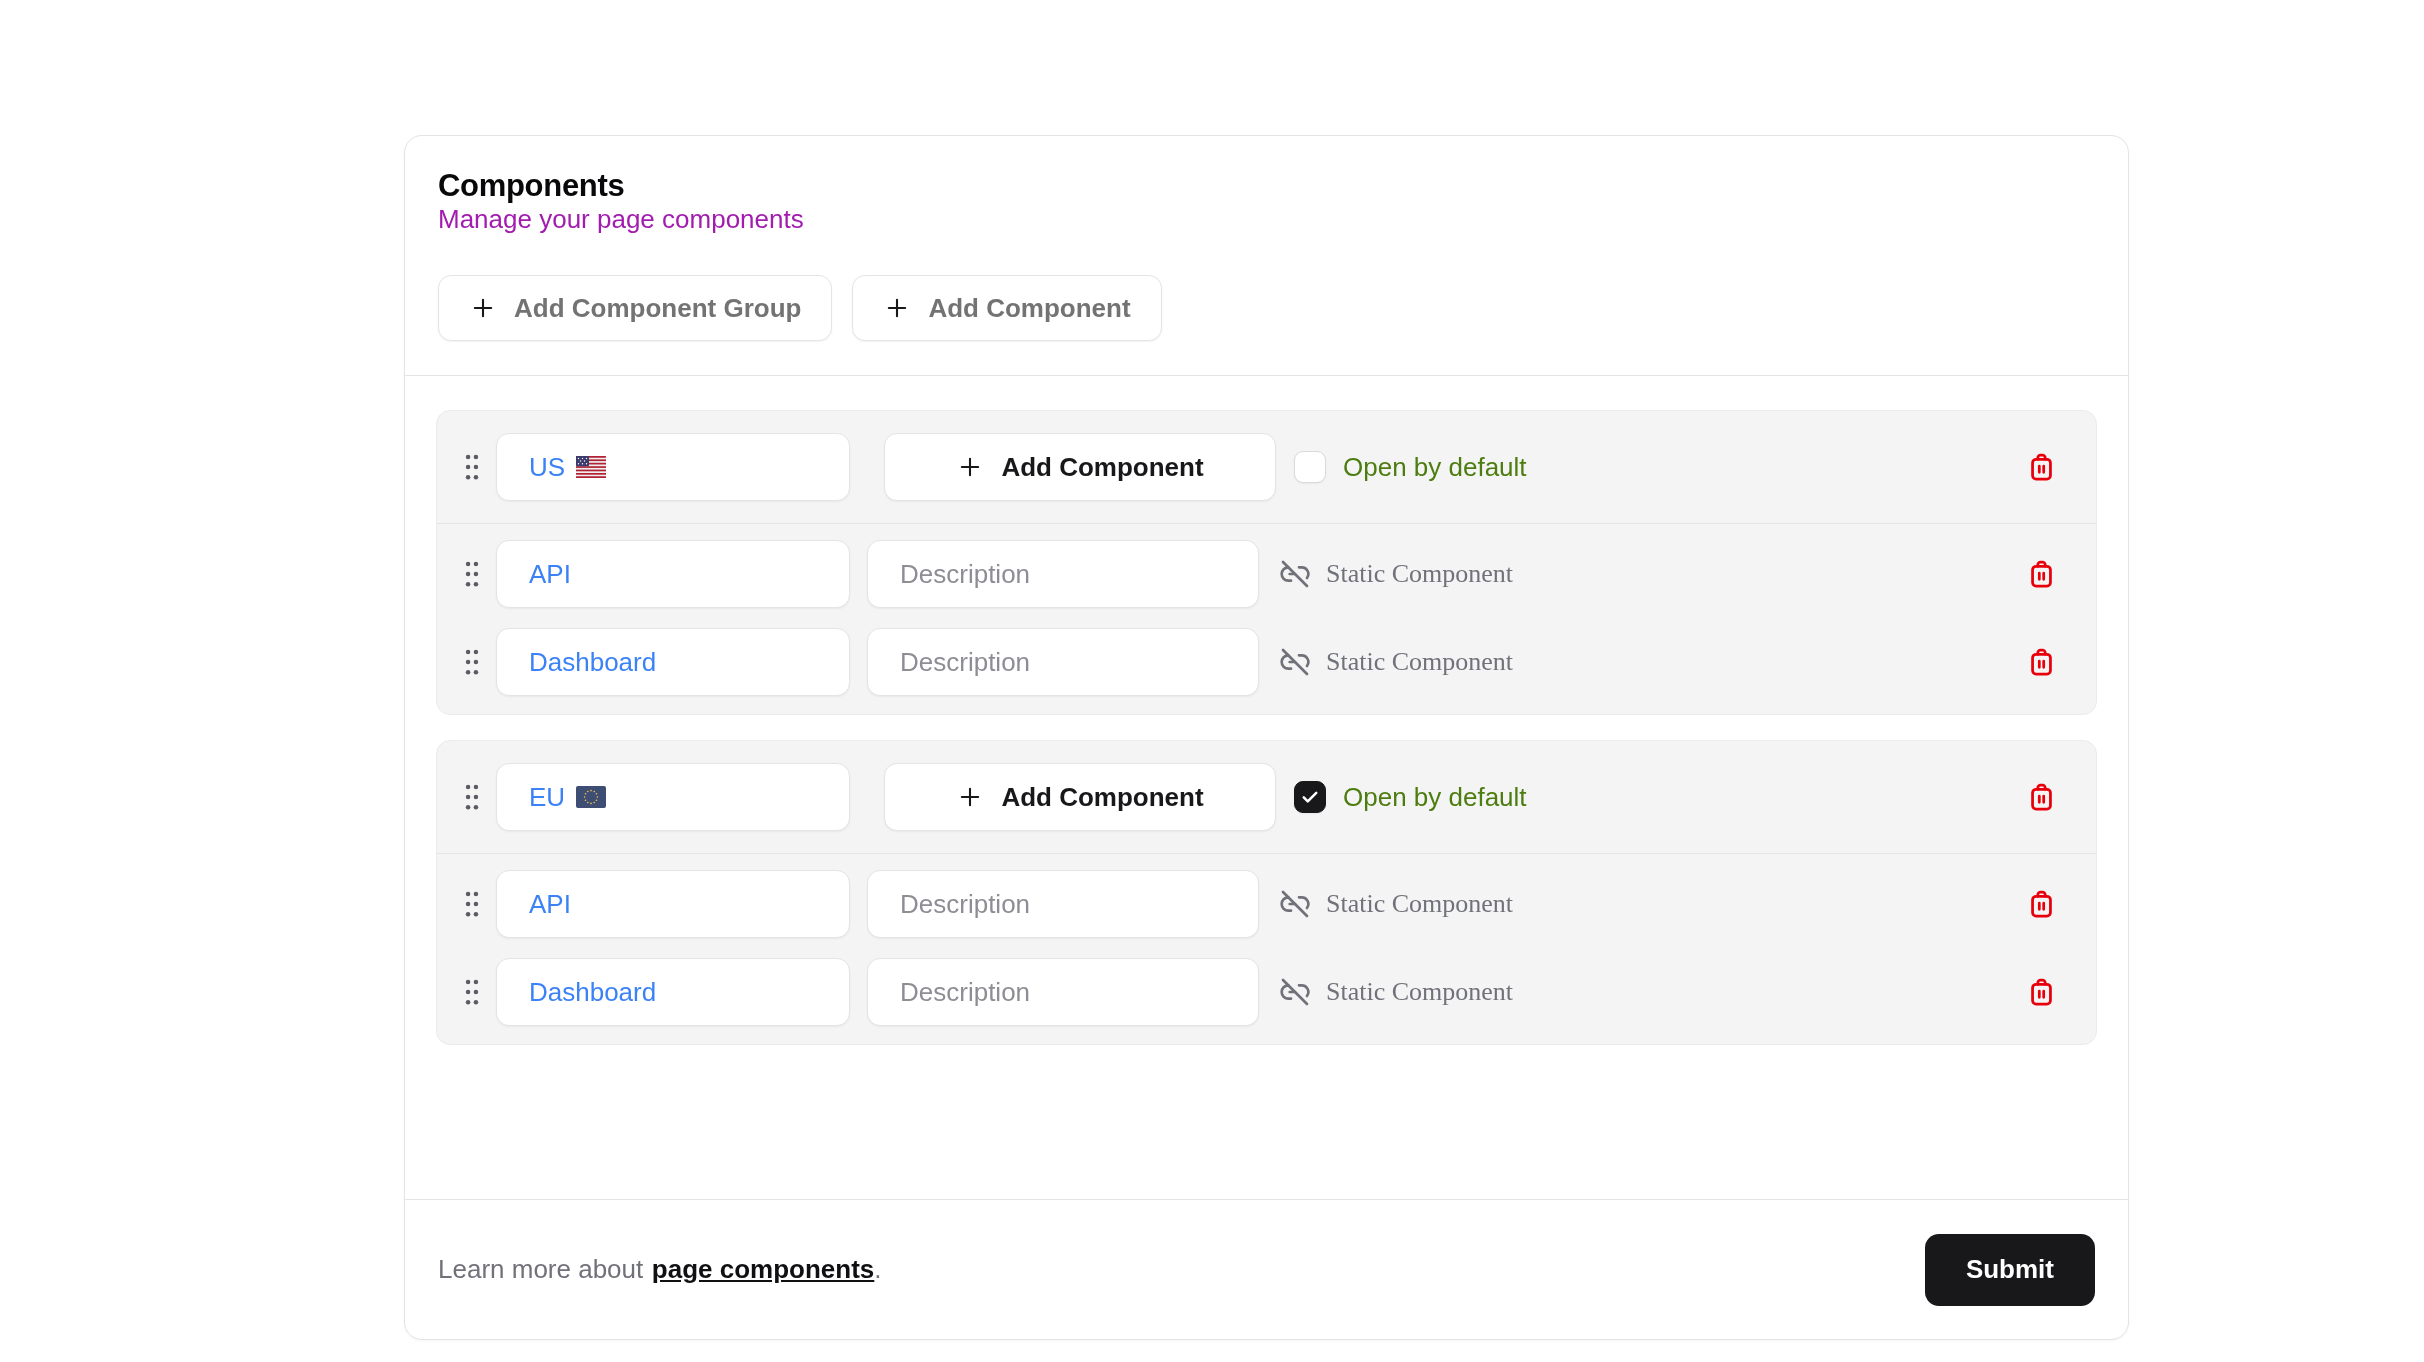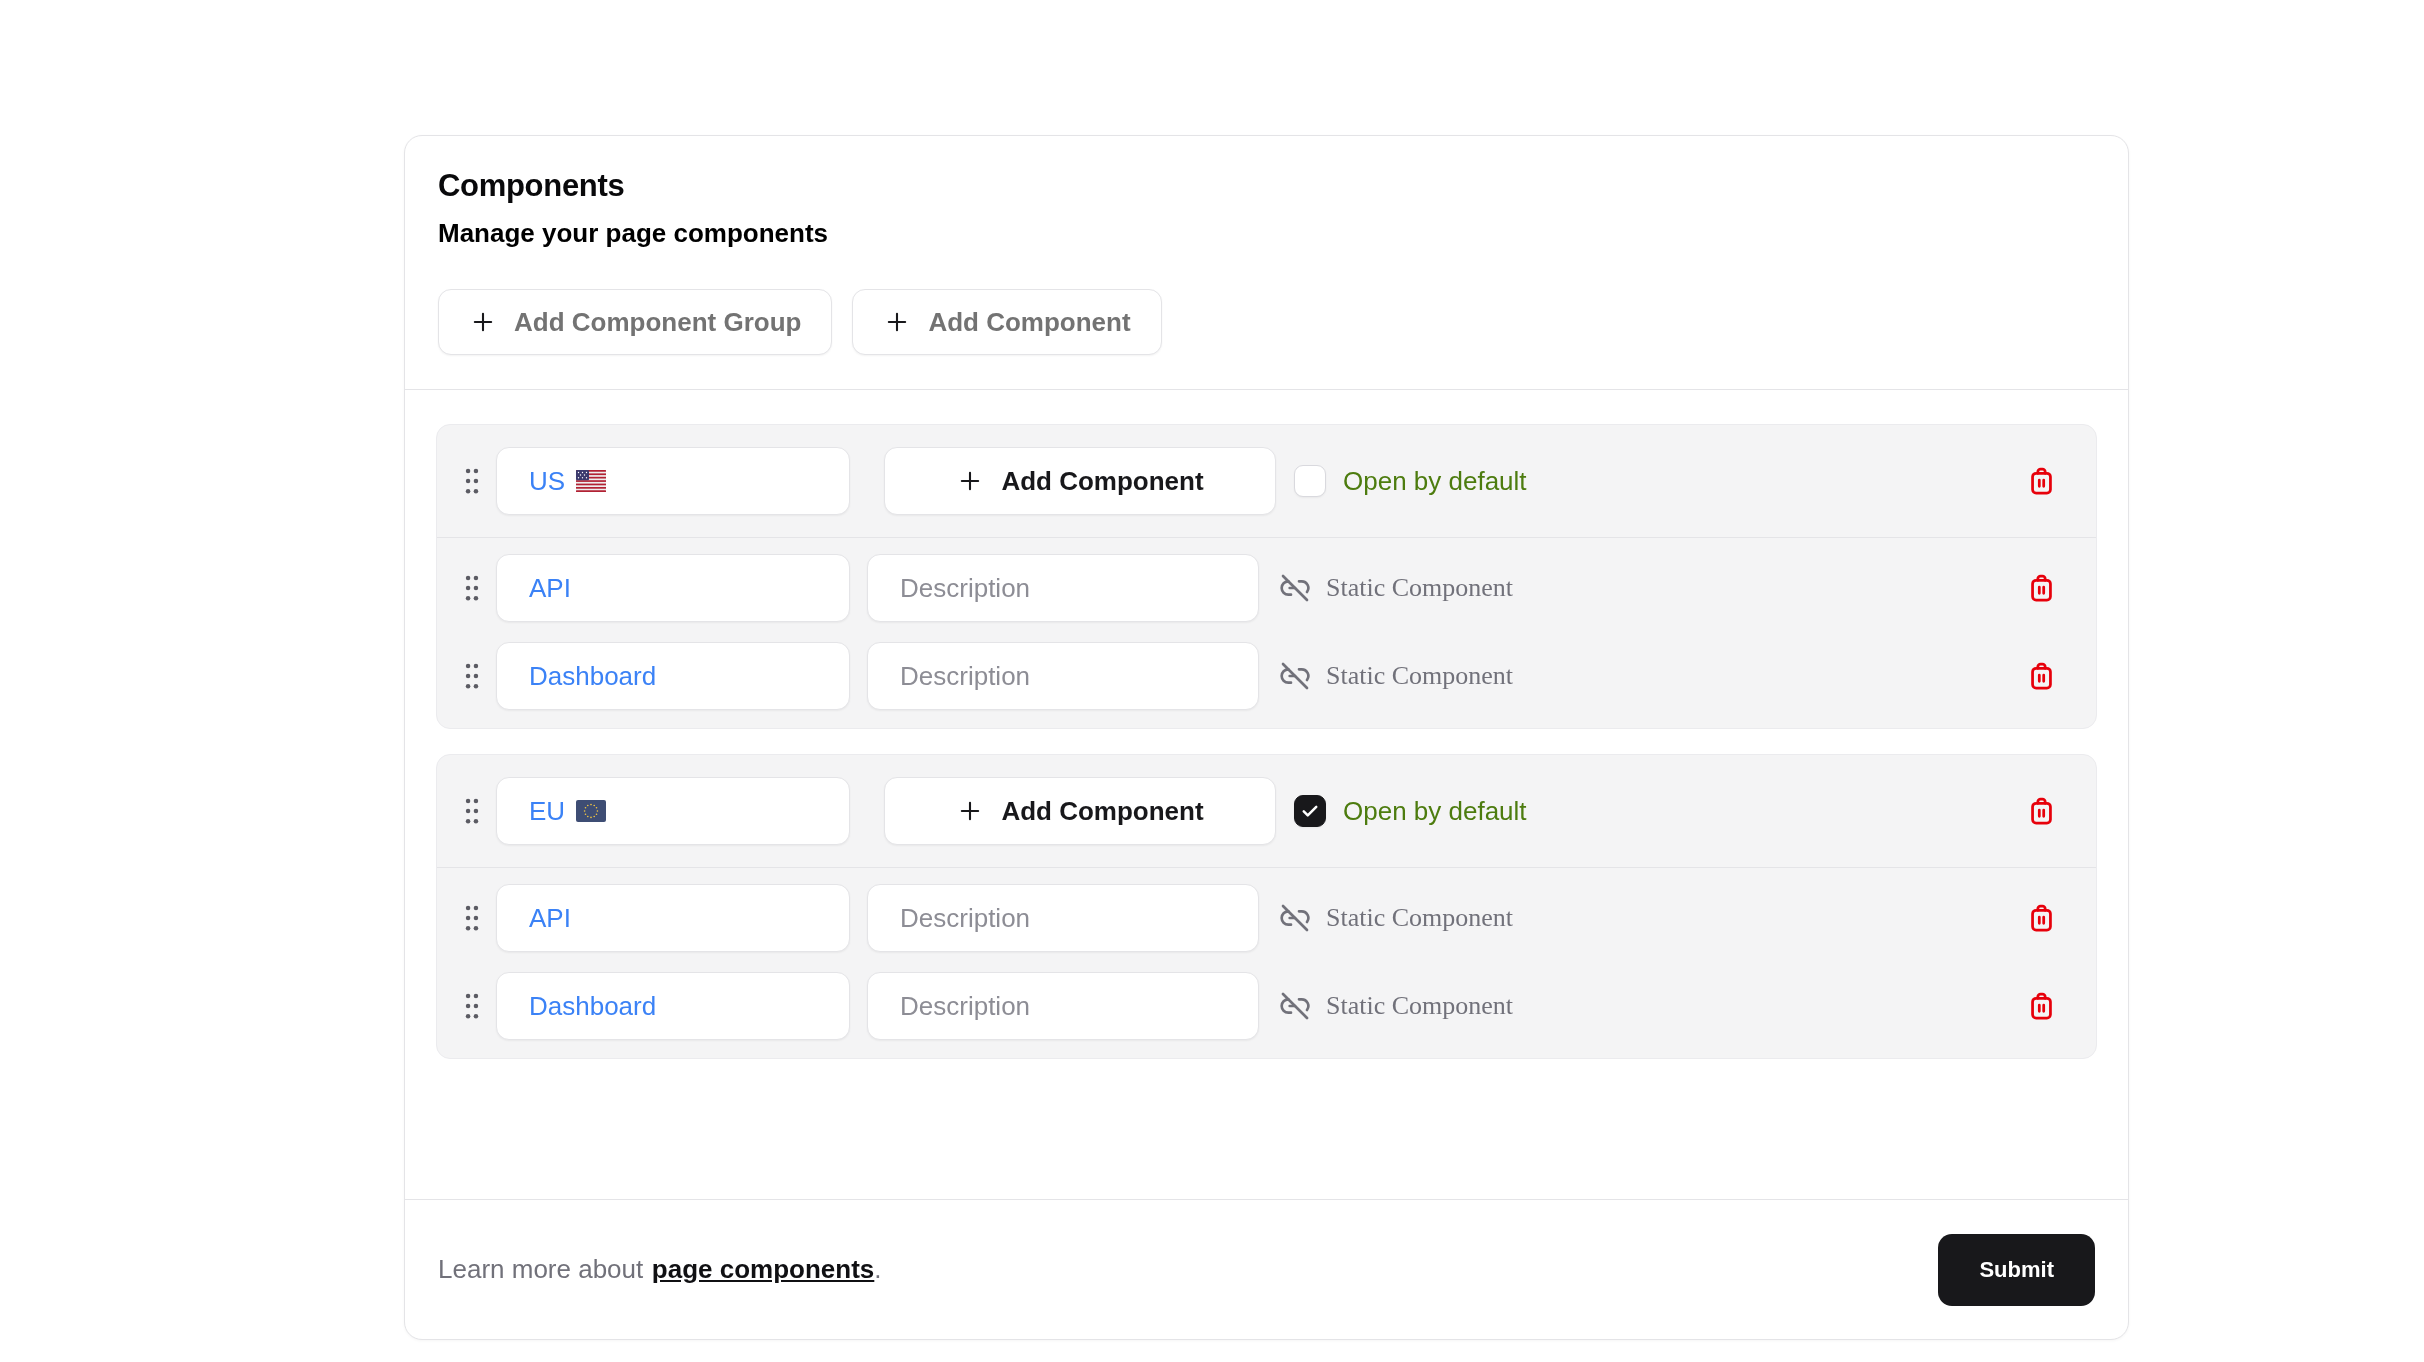--- a/index.html
+++ b/index.html
@@ -18,21 +18,21 @@
     background: #fff;
     border: 1px solid #e4e4e7;
     border-radius: 18px;
     box-shadow: 0 1px 3px rgba(0,0,0,0.04);
     display: flex; flex-direction: column;
   }
 
   
   .card-header { padding: 32px 33px 34px 33px; }
   .card-title { font-size: 31px; font-weight: 700; letter-spacing: -0.3px; color: #09090b; }
-  .card-subtitle { font-size: 26px; color: #000000; margin-top: 14px; font-weight: bold; }
+  .card-subtitle { font-size: 26px; color: #a21caf; margin-top: 0; }
   .toolbar { display: flex; gap: 20px; margin-top: 40px; }
 
   .btn-outline {
     display: inline-flex; align-items: center; justify-content: center; gap: 17px;
     height: 66px; padding: 0 30px;
     background: #fff;
     border: 1px solid #e4e4e7; border-radius: 13px;
     box-shadow: 0 1px 2px rgba(0,0,0,0.05);
     font-size: 26px; font-weight: 600; color: #737373;
     cursor: pointer; font-family: inherit; white-space: nowrap;
@@ -120,21 +120,21 @@
     border-top: 1px solid #e4e4e7;
     display: flex; align-items: center; justify-content: space-between;
     padding: 0 33px; height: 140px;
   }
   .learn { font-size: 26px; color: #71717a; }
   .learn .link { color: #101013; font-weight: 700; margin-left: 0.33em; cursor: pointer; text-decoration: underline; }
   .btn-submit {
     height: 72px; padding: 0 41px;
     background: #18181b; color: #fff;
     border: none; border-radius: 14px;
-    font-size: 22px; font-weight: 600; font-family: inherit;
+    font-size: 26px; font-weight: 600; font-family: inherit;
     cursor: pointer;
   }
 </style>
 </head>
 <body>
 
 <div class="card">
 
   <div class="card-header">
     <div class="card-title">Components</div>

